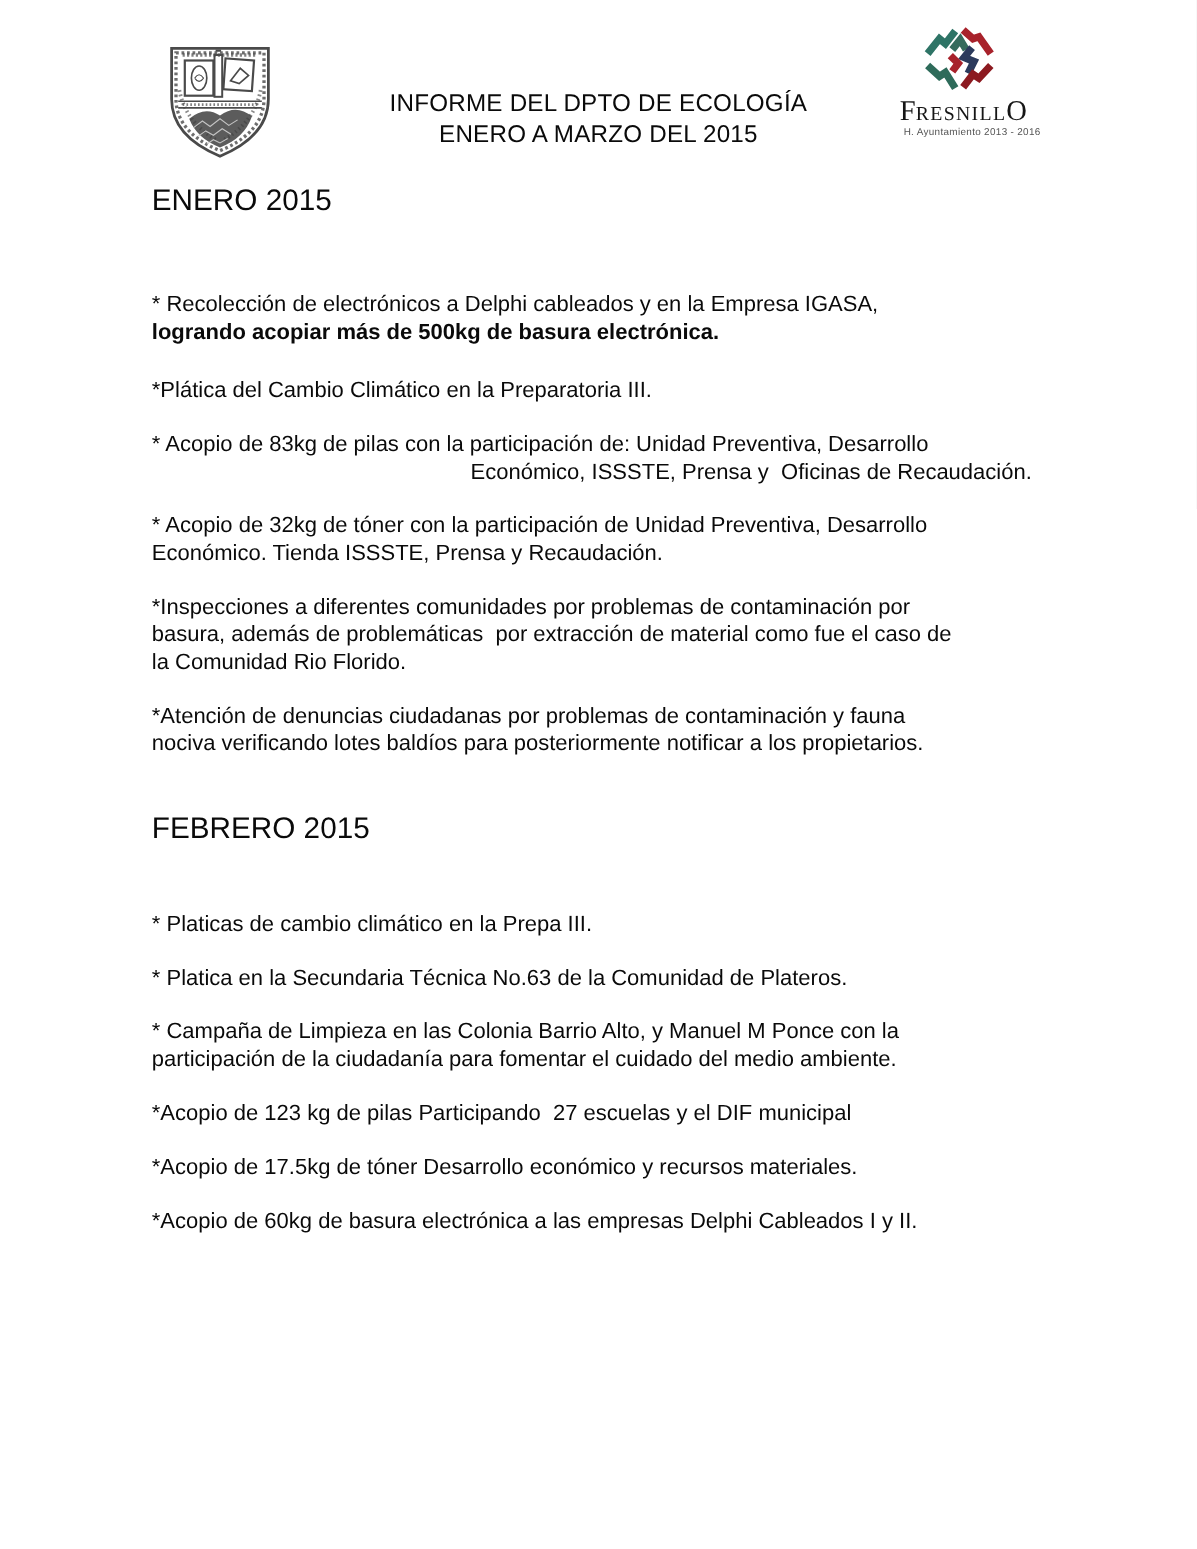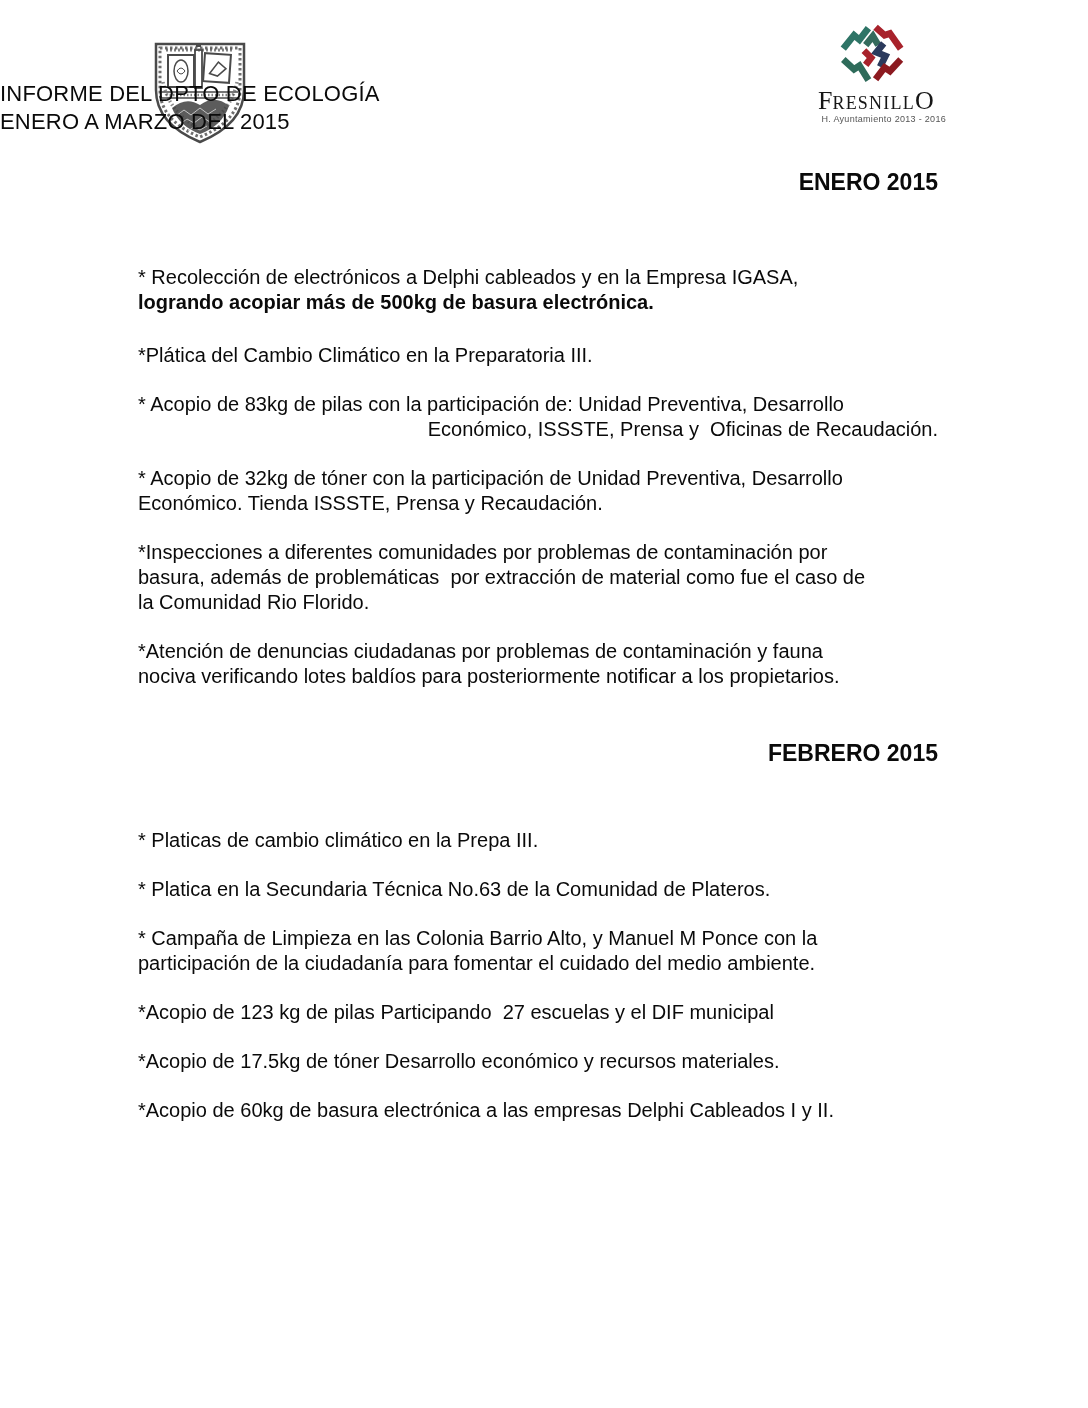--- a/index.html
+++ b/index.html
@@ -9,20 +9,21 @@
     background:#ffffff;
     margin:0 auto;
     font-family:"Liberation Sans", sans-serif;
     color:#0a0a0a;
     overflow:hidden;
   }
   
   .seal{position:absolute;left:146px;top:28px;width:108px;height:120px;}
   .report-title{
     position:absolute;left:0;right:0;top:80px;
+    text-align:center;
     font-size:22px;line-height:28px;
     letter-spacing:0.2px;
   }
   .fresnillo{position:absolute;left:818px;top:20px;width:130px;}
   .fresnillo .knot{display:block;margin-left:12px;width:84px;height:70px;}
   .wordmark{
     font-family:"Liberation Serif", serif;
     color:#161616;white-space:nowrap;
     line-height:26px;margin-top:-2px;
   }
@@ -31,21 +32,21 @@
   .fresnillo .subtitle{
     font-size:9px;color:#555;text-align:right;
     margin-top:-3px;padding-right:2px;letter-spacing:0.3px;
   }
   
   .content{
     position:absolute;left:138px;top:170px;width:800px;
     font-size:20px;line-height:25px;
   }
   .month-heading{
-    text-align:right;font-size:23px;font-weight:bold;
+    font-size:27px;font-weight:normal;
     margin:0 0 70px 0;line-height:25px;
   }
   .month-heading.second{margin-top:52px;margin-bottom:62px;}
   p.para{margin:0 0 24px 0;}
   .line{white-space:pre-wrap;}
 </style>
 </head>
 <body>
 
 <div class="page">

